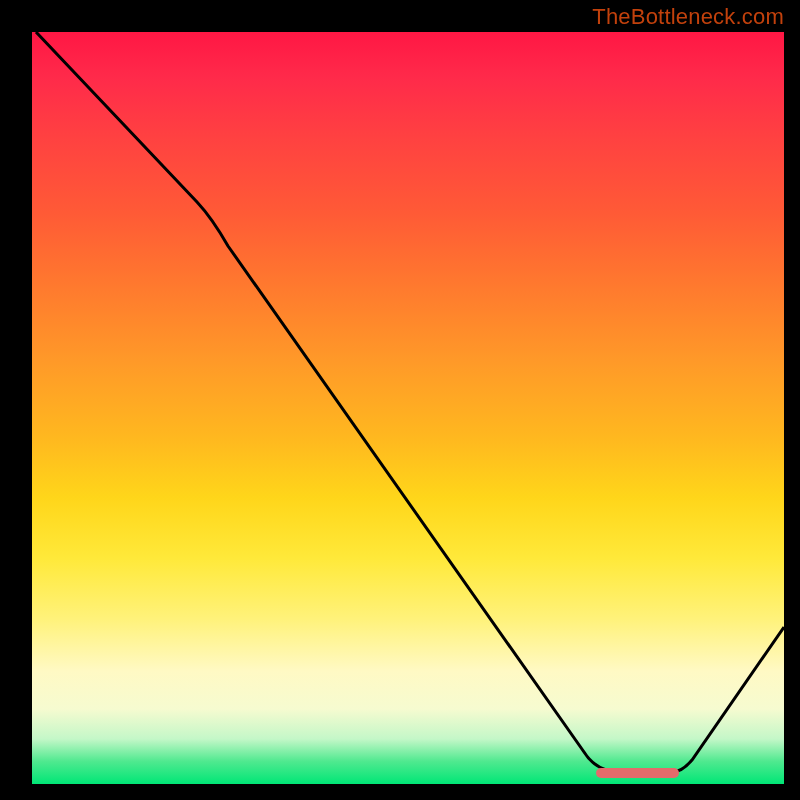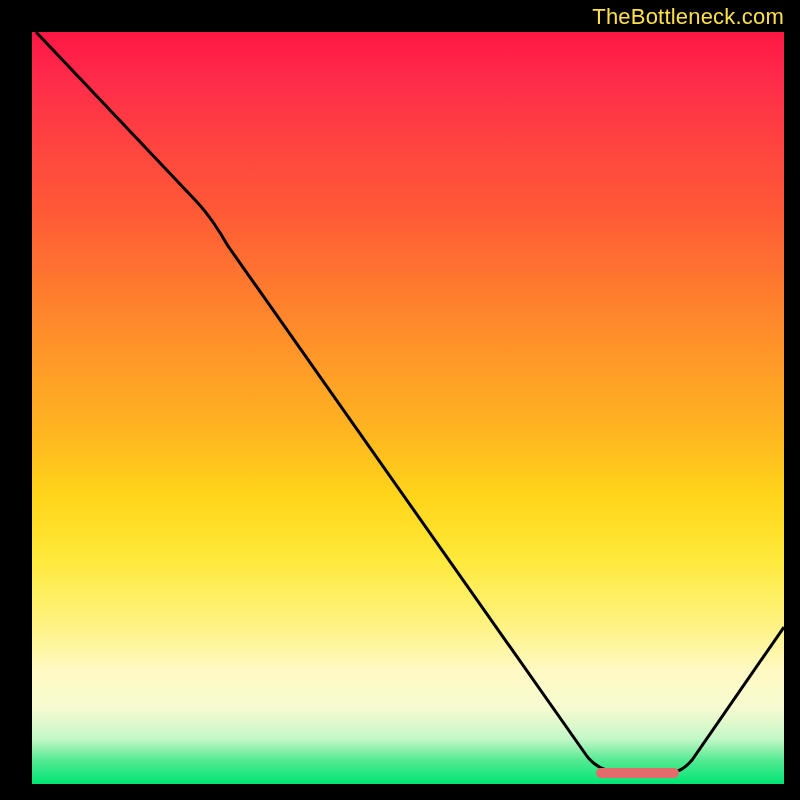--- a/index.html
+++ b/index.html
@@ -16,21 +16,21 @@
     left: 0;
     top: 0;
     width: 800px;
     height: 800px;
     background: #000;
   }
   .attribution {
     position: absolute;
     top: 4px;
     right: 16px;
-    color: #fde047;
+    color: #c2410c;
     font-size: 22px;
     font-weight: 500;
     letter-spacing: 0.2px;
   }
   .plot {
     position: absolute;
     left: 32px;
     top: 32px;
     width: 752px;
     height: 752px;

